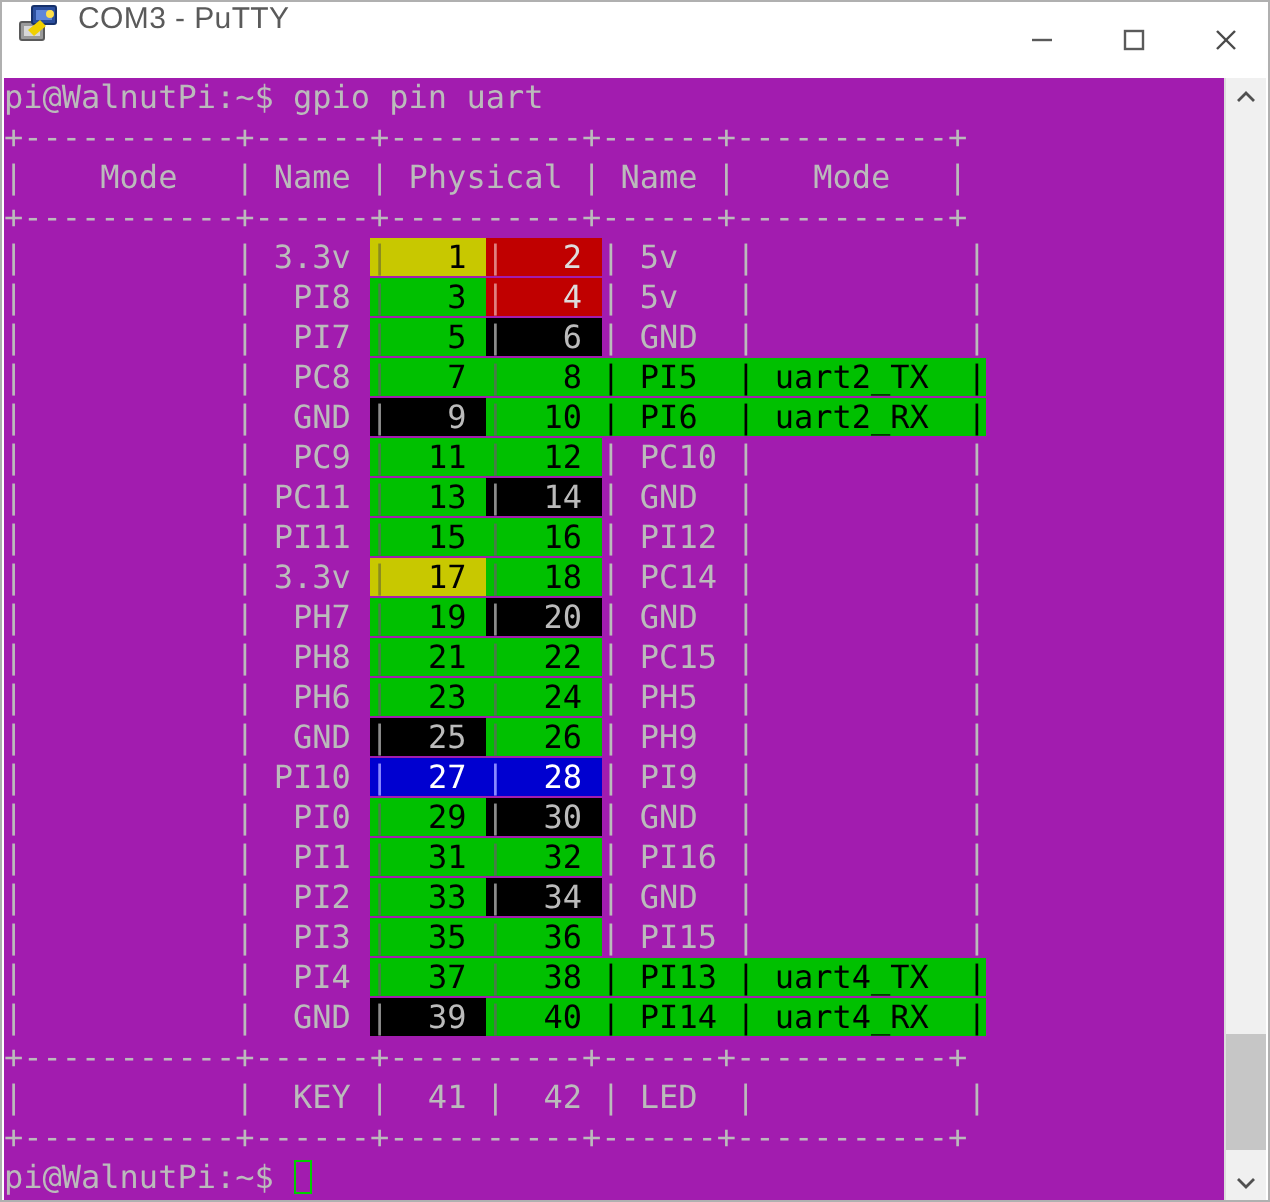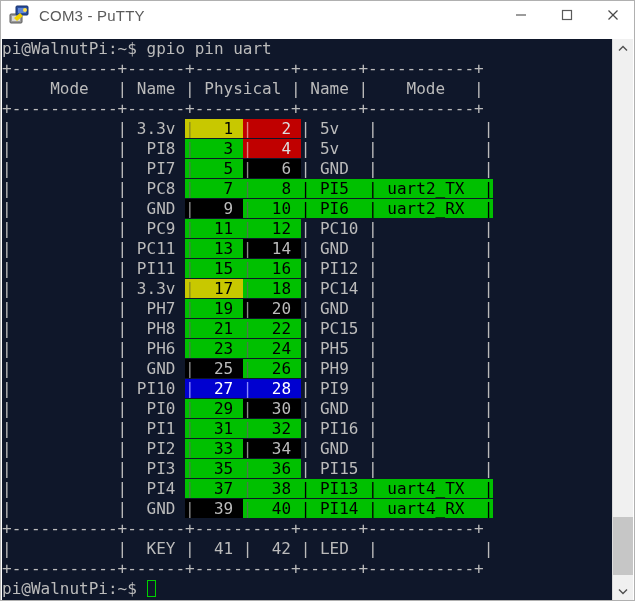--- a/index.html
+++ b/index.html
@@ -12,21 +12,21 @@
     position:relative;width:635px;height:601px;
     background:#ffffff;
     border:1px solid #b0b0b0;
     box-sizing:border-box;
     overflow:hidden;
   }
   
   .titlebar{
     position:absolute;left:0;top:0;width:635px;height:28px;
     background:#ffffff;
-    display:flex;align-items:center;
+    display:flex;align-items:flex-start;
     box-sizing:border-box;
   }
   .title-icon{
     width:22px;height:22px;margin-left:8px;margin-right:8px;
     position:relative;flex:none;
   }
   .title-text{
     font-family:"Liberation Sans", sans-serif;
     font-size:15px;color:#5a5a5a;letter-spacing:0.2px;
     white-space:nowrap;
@@ -36,21 +36,21 @@
   }
   .win-btn{
     width:46px;height:38px;display:flex;align-items:center;justify-content:center;
     cursor:default;
   }
   .win-btn svg{display:block;}
   
   .terminal{
     position:absolute;left:1px;top:38px;
     width:612px;height:561px;
-    background:#0f172a;
+    background:#a21caf;
     overflow:hidden;
   }
   .screen{
     position:absolute;left:0;top:0;
     font-family:"DejaVu Sans Mono", monospace;
     font-size:16px;
     line-height:20px;
     white-space:pre;
     color:#bbbbbb;
   }

